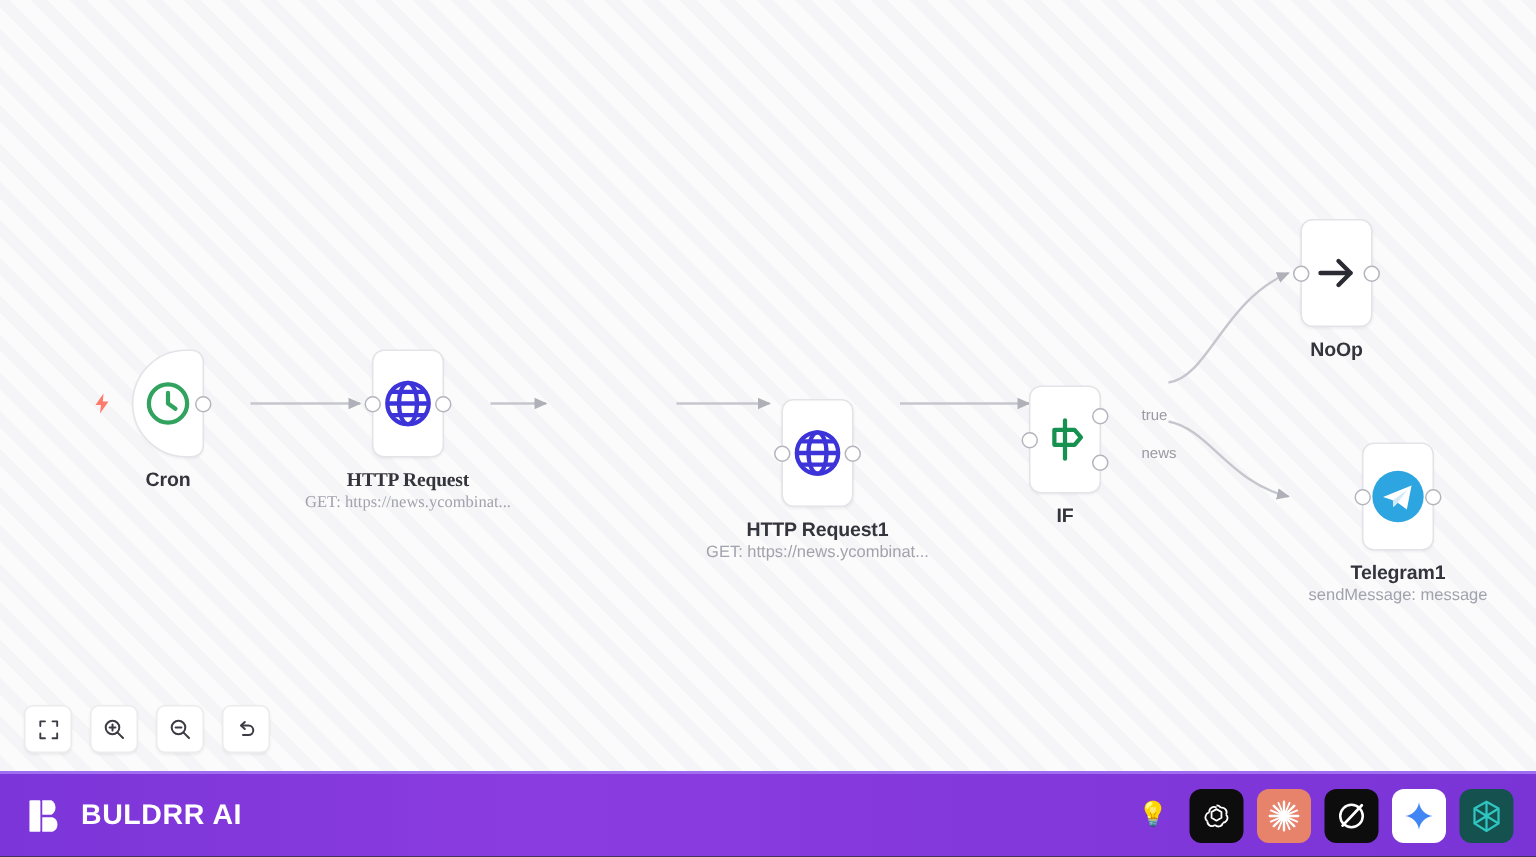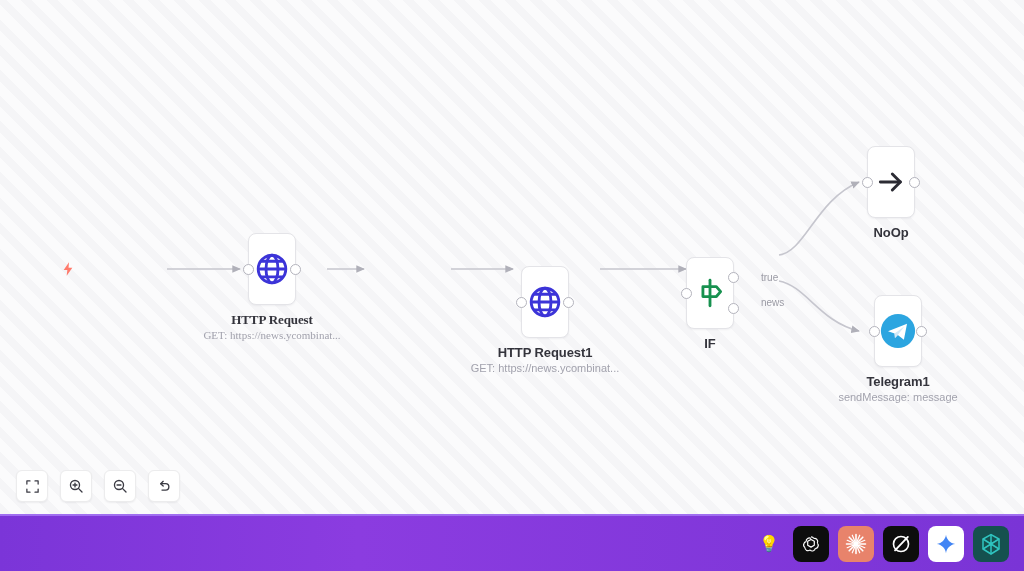--- a/index.html
+++ b/index.html
@@ -234,20 +234,28 @@
         <path d="M 779 255 C 805 252, 816 200, 859 182" marker-end="url(#arrow)"></path>
 
         <path d="M 779 281 C 806 286, 820 322, 859 331" marker-end="url(#arrow)"></path>
       </g>
     </svg>
 
     <svg id="trigger-bolt" viewBox="0 0 24 24" fill="currentColor">
       <path d="M13.5 2 L5.5 13.5 H11 L10 22 L18.5 10 H12.8 Z"></path>
     </svg>
 
+    <div class="node trigger" style="left:88px; top:233px;">
+      <svg class="icon" width="34" height="34" viewBox="0 0 24 24" fill="none" stroke="#31a35f" stroke-width="2" stroke-linecap="round" stroke-linejoin="round">
+        <circle cx="12" cy="12" r="9"></circle>
+        <path d="M12 7 v5 l3.5 2.5"></path>
+      </svg>
+      <span class="port out"></span>
+      <span class="node-label">Cron</span>
+    </div>
 
     <div class="node" style="left:248px; top:233px;font-family:Liberation Serif, serif;">
       <svg class="icon" width="36" height="36" viewBox="0 0 24 24" fill="none" stroke="#3c34d8" stroke-width="1.9">
         <circle cx="12" cy="12" r="9.2"></circle>
         <ellipse cx="12" cy="12" rx="4" ry="9.2"></ellipse>
         <path d="M3 12 h18 M4.3 6.8 h15.4 M4.3 17.2 h15.4"></path>
       </svg>
       <span class="port in"></span>
       <span class="port out"></span>
       <span class="node-label">HTTP Request</span>
@@ -283,21 +291,21 @@
     <div class="node" style="left:867px; top:146px;">
       <svg class="icon" width="32" height="32" viewBox="0 0 24 24" fill="none" stroke="#2b2b33" stroke-width="2.2" stroke-linecap="round" stroke-linejoin="round">
         <path d="M4 12 h15"></path>
         <path d="M13 6 l6 6 l-6 6"></path>
       </svg>
       <span class="port in"></span>
       <span class="port out"></span>
       <span class="node-label">NoOp</span>
     </div>
 
-    <div class="node" style="left:874px; top:295px;">
+    <div class="node" style="left:908px; top:295px;">
       <svg class="icon" width="38" height="38" viewBox="0 0 40 40">
         <circle cx="20" cy="20" r="18" fill="#2ca5e0"></circle>
         <path d="M9.5 20.3 L29.5 12.3 L26.2 29.2 L19.8 24.3 L16.8 27.4 L16.4 22.6 Z" fill="#ffffff"></path>
         <path d="M16.4 22.6 L26.6 15.2 L19.8 24.3 L16.8 27.4 Z" fill="#d2e9f7"></path>
       </svg>
       <span class="port in"></span>
       <span class="port out"></span>
       <span class="node-label">Telegram1</span>
       <span class="node-sub">sendMessage: message</span>
     </div>
@@ -331,20 +339,28 @@
           <path d="M7.5 8.5 H14.5 a4.8 4.8 0 0 1 0 9.6 H9"></path>
           <path d="M10.8 5 L7 8.6 L10.8 12"></path>
         </svg>
       </div>
 
     </div>
   </div>
 
   <div id="bottom-bar">
 
+    <div id="brand">
+      <svg id="brand-mark" viewBox="0 0 32 32">
+        <rect x="2" y="3" width="9" height="26" rx="1" fill="#ffffff"></rect>
+        <path d="M12.5 3 H20 a7 7 0 0 1 0 12 H12.5 Z" fill="#ffffff"></path>
+        <path d="M12.5 17 H21 a6.5 6.5 0 0 1 0 12 H12.5 Z" fill="#ffffff"></path>
+      </svg>
+      <span id="brand-name">BULDRR AI</span>
+    </div>
 
     <div id="cta">
       <span id="cta-bulb">💡</span>
     </div>
 
     <div id="ai-icons">
 
       <div class="ai-icon" style="background:#0d0d0d;">
         <svg width="22" height="22" viewBox="0 0 24 24" fill="none" stroke="#ffffff" stroke-width="1.3" stroke-linejoin="round">
           <path d="M12 4.2 a3.4 3.4 0 0 1 3.1 1.8 M15.1 6 a3.4 3.4 0 0 1 3.3 1 a3.4 3.4 0 0 1 .5 4 M18.9 11 a3.4 3.4 0 0 1 .6 4.1 a3.4 3.4 0 0 1-2.8 1.8 M16.7 16.9 a3.4 3.4 0 0 1-2.1 2.5 a3.4 3.4 0 0 1-3.7-1 M10.9 18.4 a3.4 3.4 0 0 1-3.7.6 a3.4 3.4 0 0 1-1.8-3.3 M5.4 15.7 a3.4 3.4 0 0 1-1.2-4 a3.4 3.4 0 0 1 2.6-2.3 M6.8 9.4 a3.4 3.4 0 0 1 1.5-3.4 a3.4 3.4 0 0 1 3.7-.1"></path>

